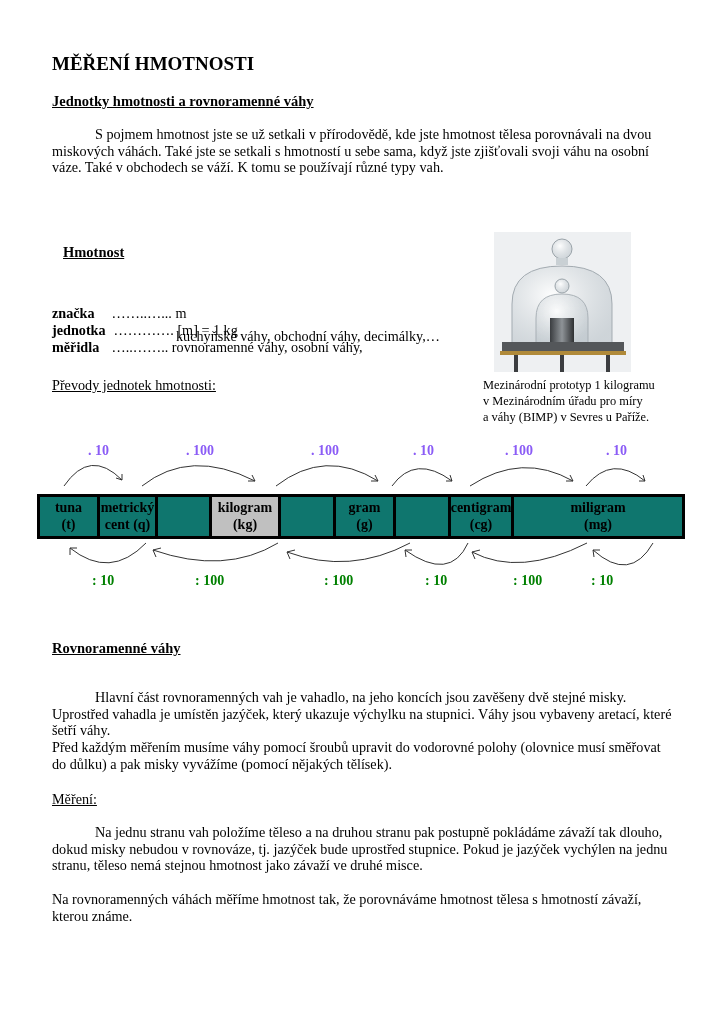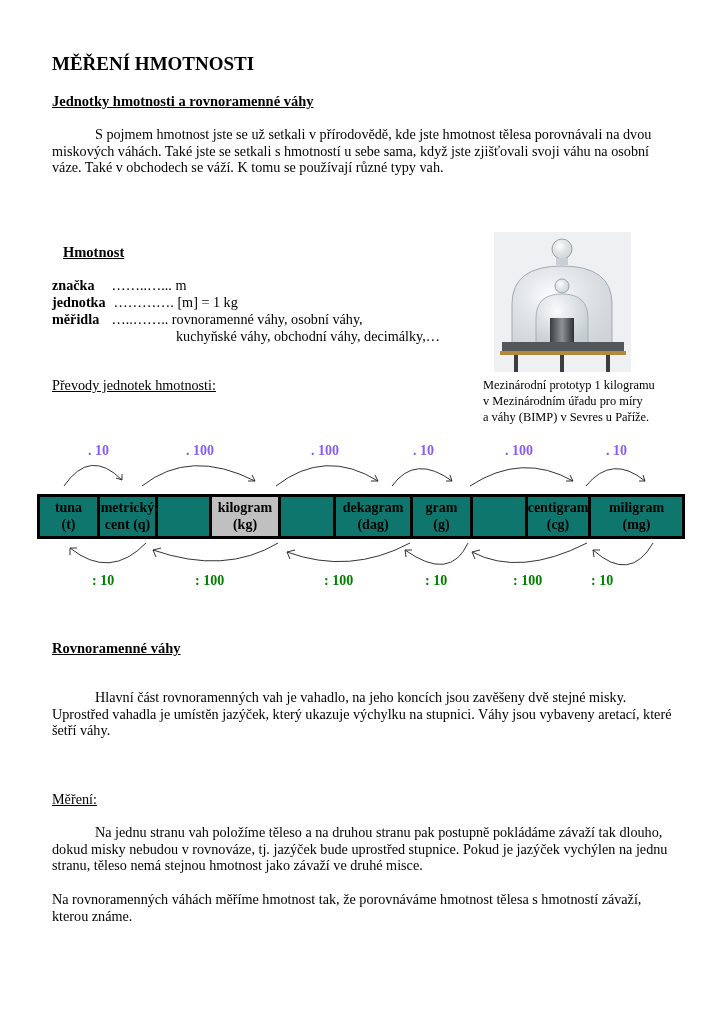--- a/index.html
+++ b/index.html
@@ -6,21 +6,21 @@
   body { width: 724px; height: 1024px; position: relative; overflow: hidden;
          font-family: "Liberation Serif", serif; color: #000; font-size: 14.2px; }
   .abs { position: absolute; }
   .title { left: 52px; top: 53px; font-size: 19px; font-weight: bold; white-space: nowrap; }
   .h2 { font-weight: bold; text-decoration: underline; white-space: nowrap; font-size: 14.5px; }
   .u { text-decoration: underline; white-space: nowrap; }
   .para { left: 52px; width: 625px; line-height: 16.7px; }
   .para p { margin: 0; }
   .indent { text-indent: 43px; }
   .row { position: absolute; white-space: nowrap; line-height: 16.7px; }
-  .row b { display: inline-block; }
+  .row b { display: inline-block; margin-top: 28px; }
   .photo { left: 494px; top: 232px; width: 137px; height: 140px; background: #f2f3f4; overflow: hidden; }
   .caption { left: 483px; top: 377px; font-size: 12.4px; line-height: 16px; white-space: nowrap; }
   .conv-table { position: absolute; left: 37px; top: 494px; width: 648px; height: 45px;
                 border: 3px solid #000; box-sizing: border-box; display: flex; }
   .cell { border-right: 3px solid #000; box-sizing: border-box; display: flex; flex-direction: column;
           align-items: center; justify-content: center; font-weight: bold; font-size: 14px; line-height: 16.5px; background: #0f766e; }
   .cell:last-child { border-right: none; }
   .cell.hl { background: #c0c0c0; align-items: center; }
   .mul { font-weight: bold; color: #8b5cf6; font-size: 14px; white-space: nowrap; }
   .div { font-weight: bold; color: #008000; font-size: 14px; white-space: nowrap; }
@@ -139,24 +139,20 @@
   <div class="cell" style="width:58px;">
     <span>metrický</span>
     <span>cent (q)</span>
   </div>
   <div class="cell" style="width:54px;"></div>
   <div class="cell hl" style="width:69px;">
     <span>kilogram</span>
     <span>(kg)</span>
   </div>
   <div class="cell" style="width:55px;"></div>
-  <div class="cell" style="width:77px;">
-    <span>dekagram</span>
-    <span>(dag)</span>
-  </div>
   <div class="cell" style="width:60px;">
     <span>gram</span>
     <span>(g)</span>
   </div>
   <div class="cell" style="width:55px;"></div>
   <div class="cell" style="width:63px;">
     <span>centigram</span>
     <span>(cg)</span>
   </div>
   <div class="cell" style="flex:1;">
@@ -169,20 +165,21 @@
 <div class="abs div" style="left:195px; top:573px;">: 100</div>
 <div class="abs div" style="left:324px; top:573px;">: 100</div>
 <div class="abs div" style="left:425px; top:573px;">: 10</div>
 <div class="abs div" style="left:513px; top:573px;">: 100</div>
 <div class="abs div" style="left:591px; top:573px;">: 10</div>
 
 <div class="abs h2" style="left:52px; top:640px;">Rovnoramenné váhy</div>
 
 <div class="abs para" style="top:689px;">
   <p class="indent">Hlavní část rovnoramenných vah je vahadlo, na jeho koncích jsou zavěšeny dvě stejné misky. Uprostřed vahadla je umístěn jazýček, který ukazuje výchylku na stupnici. Váhy jsou vybaveny aretací, které šetří váhy.</p>
+  <p>Před každým měřením musíme váhy pomocí šroubů upravit do vodorovné polohy (olovnice musí směřovat do důlku) a pak misky vyvážíme (pomocí nějakých tělísek).</p>
 </div>
 
 <div class="abs u" style="left:52px; top:791px;">Měření:</div>
 
 <div class="abs para" style="top:824px;">
   <p class="indent">Na jednu stranu vah položíme těleso a na druhou stranu pak postupně pokládáme závaží tak dlouho, dokud misky nebudou v rovnováze, tj. jazýček bude uprostřed stupnice. Pokud je jazýček vychýlen na jednu stranu, těleso nemá stejnou hmotnost jako závaží ve druhé misce.</p>
   <p style="margin-top:16.7px;">Na rovnoramenných váhách měříme hmotnost tak, že porovnáváme hmotnost tělesa s hmotností závaží, kterou známe.</p>
 </div>
 
 </body></html>

